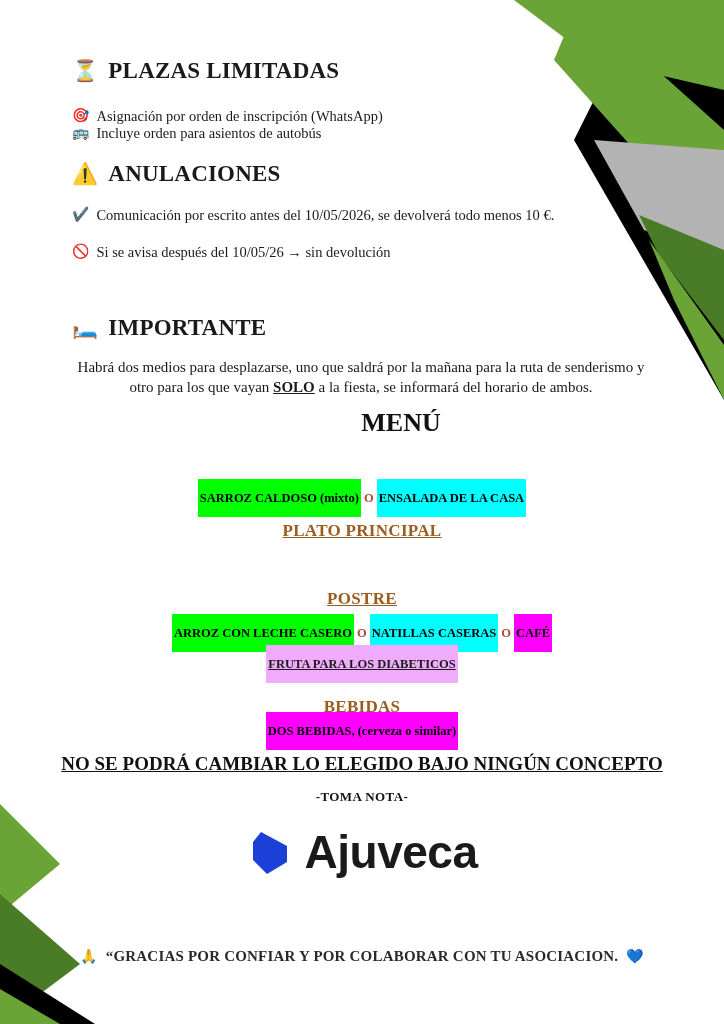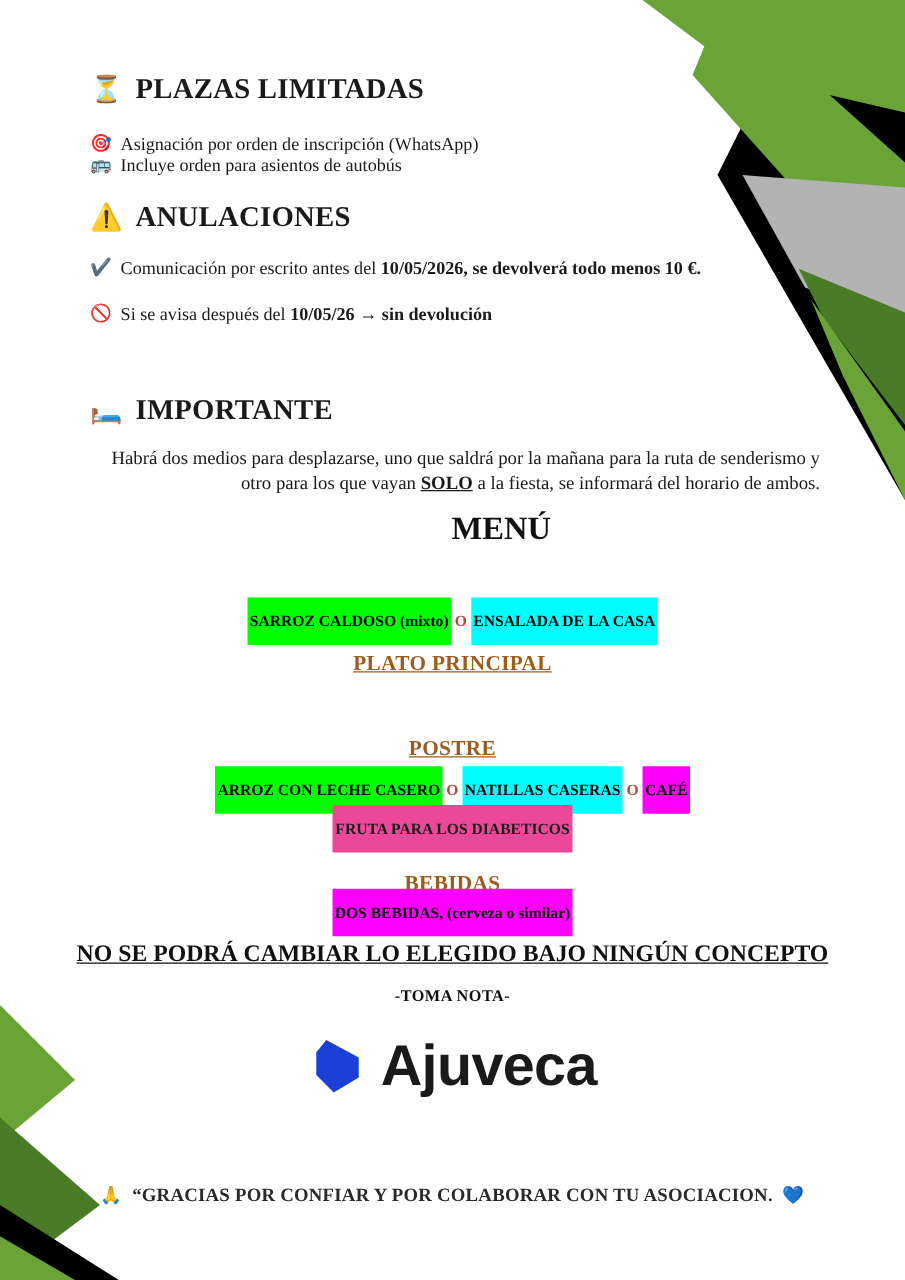--- a/index.html
+++ b/index.html
@@ -86,21 +86,21 @@
 
   .s3 { position: absolute; left: 72px; top: 315px; }
   .s3-p {
     position: absolute;
     left: 66px;
     top: 358px;
     width: 590px;
     font-size: 15px;
     line-height: 1.32;
     color: #1a1a1a;
-    text-align: right;
+    text-align: center;
   }
 
   .menu-title {
     position: absolute;
     left: 0;
     top: 408px;
     width: 724px;
     text-align: center;
     font-size: 26px;
     font-weight: bold;
@@ -126,21 +126,21 @@
   .hl {
     font-size: 12.5px;
     font-weight: bold;
     padding: 12px 2px;
     color: #000;
     white-space: nowrap;
   }
   .hl-green  { background: #00ff00; }
   .hl-cyan   { background: #00ffff; }
   .hl-pink   { background: #ff00ff; }
-  .hl-red    { background: #ec4899; color: #1a1a1a; }
+  .hl-red    { background: #f0abfc; color: #1a1a1a; text-decoration: underline; }
   .sep {
     font-size: 12.5px;
     font-weight: bold;
     color: #b04a3a;
     padding: 0 3px;
   }
 
   .no-change {
     position: absolute;
     left: 0;
@@ -200,21 +200,21 @@
     gap: 8px;
     font-size: 15px;
     font-weight: bold;
     color: #2a2a2a;
     font-family: "Liberation Serif", serif;
     letter-spacing: 0.2px;
   }
   .thanks .emoji { font-size: 14px; }
 
   u.strong { text-decoration: underline; font-weight: bold; }
-  b { font-weight: bold; }
+  b { font-weight: normal; }
 </style>
 </head>
 <body>
 
 <div class="page">
 
   <svg class="deco deco-tr" viewBox="0 0 330 400">
     <polygon points="330,0 330,400 180,140 250,0" fill="#000000"></polygon>
     <polygon points="120,0 330,0 330,90 200,60" fill="#6aa336"></polygon>
     <polygon points="185,0 330,130 330,250 160,60" fill="#6aa336"></polygon>

